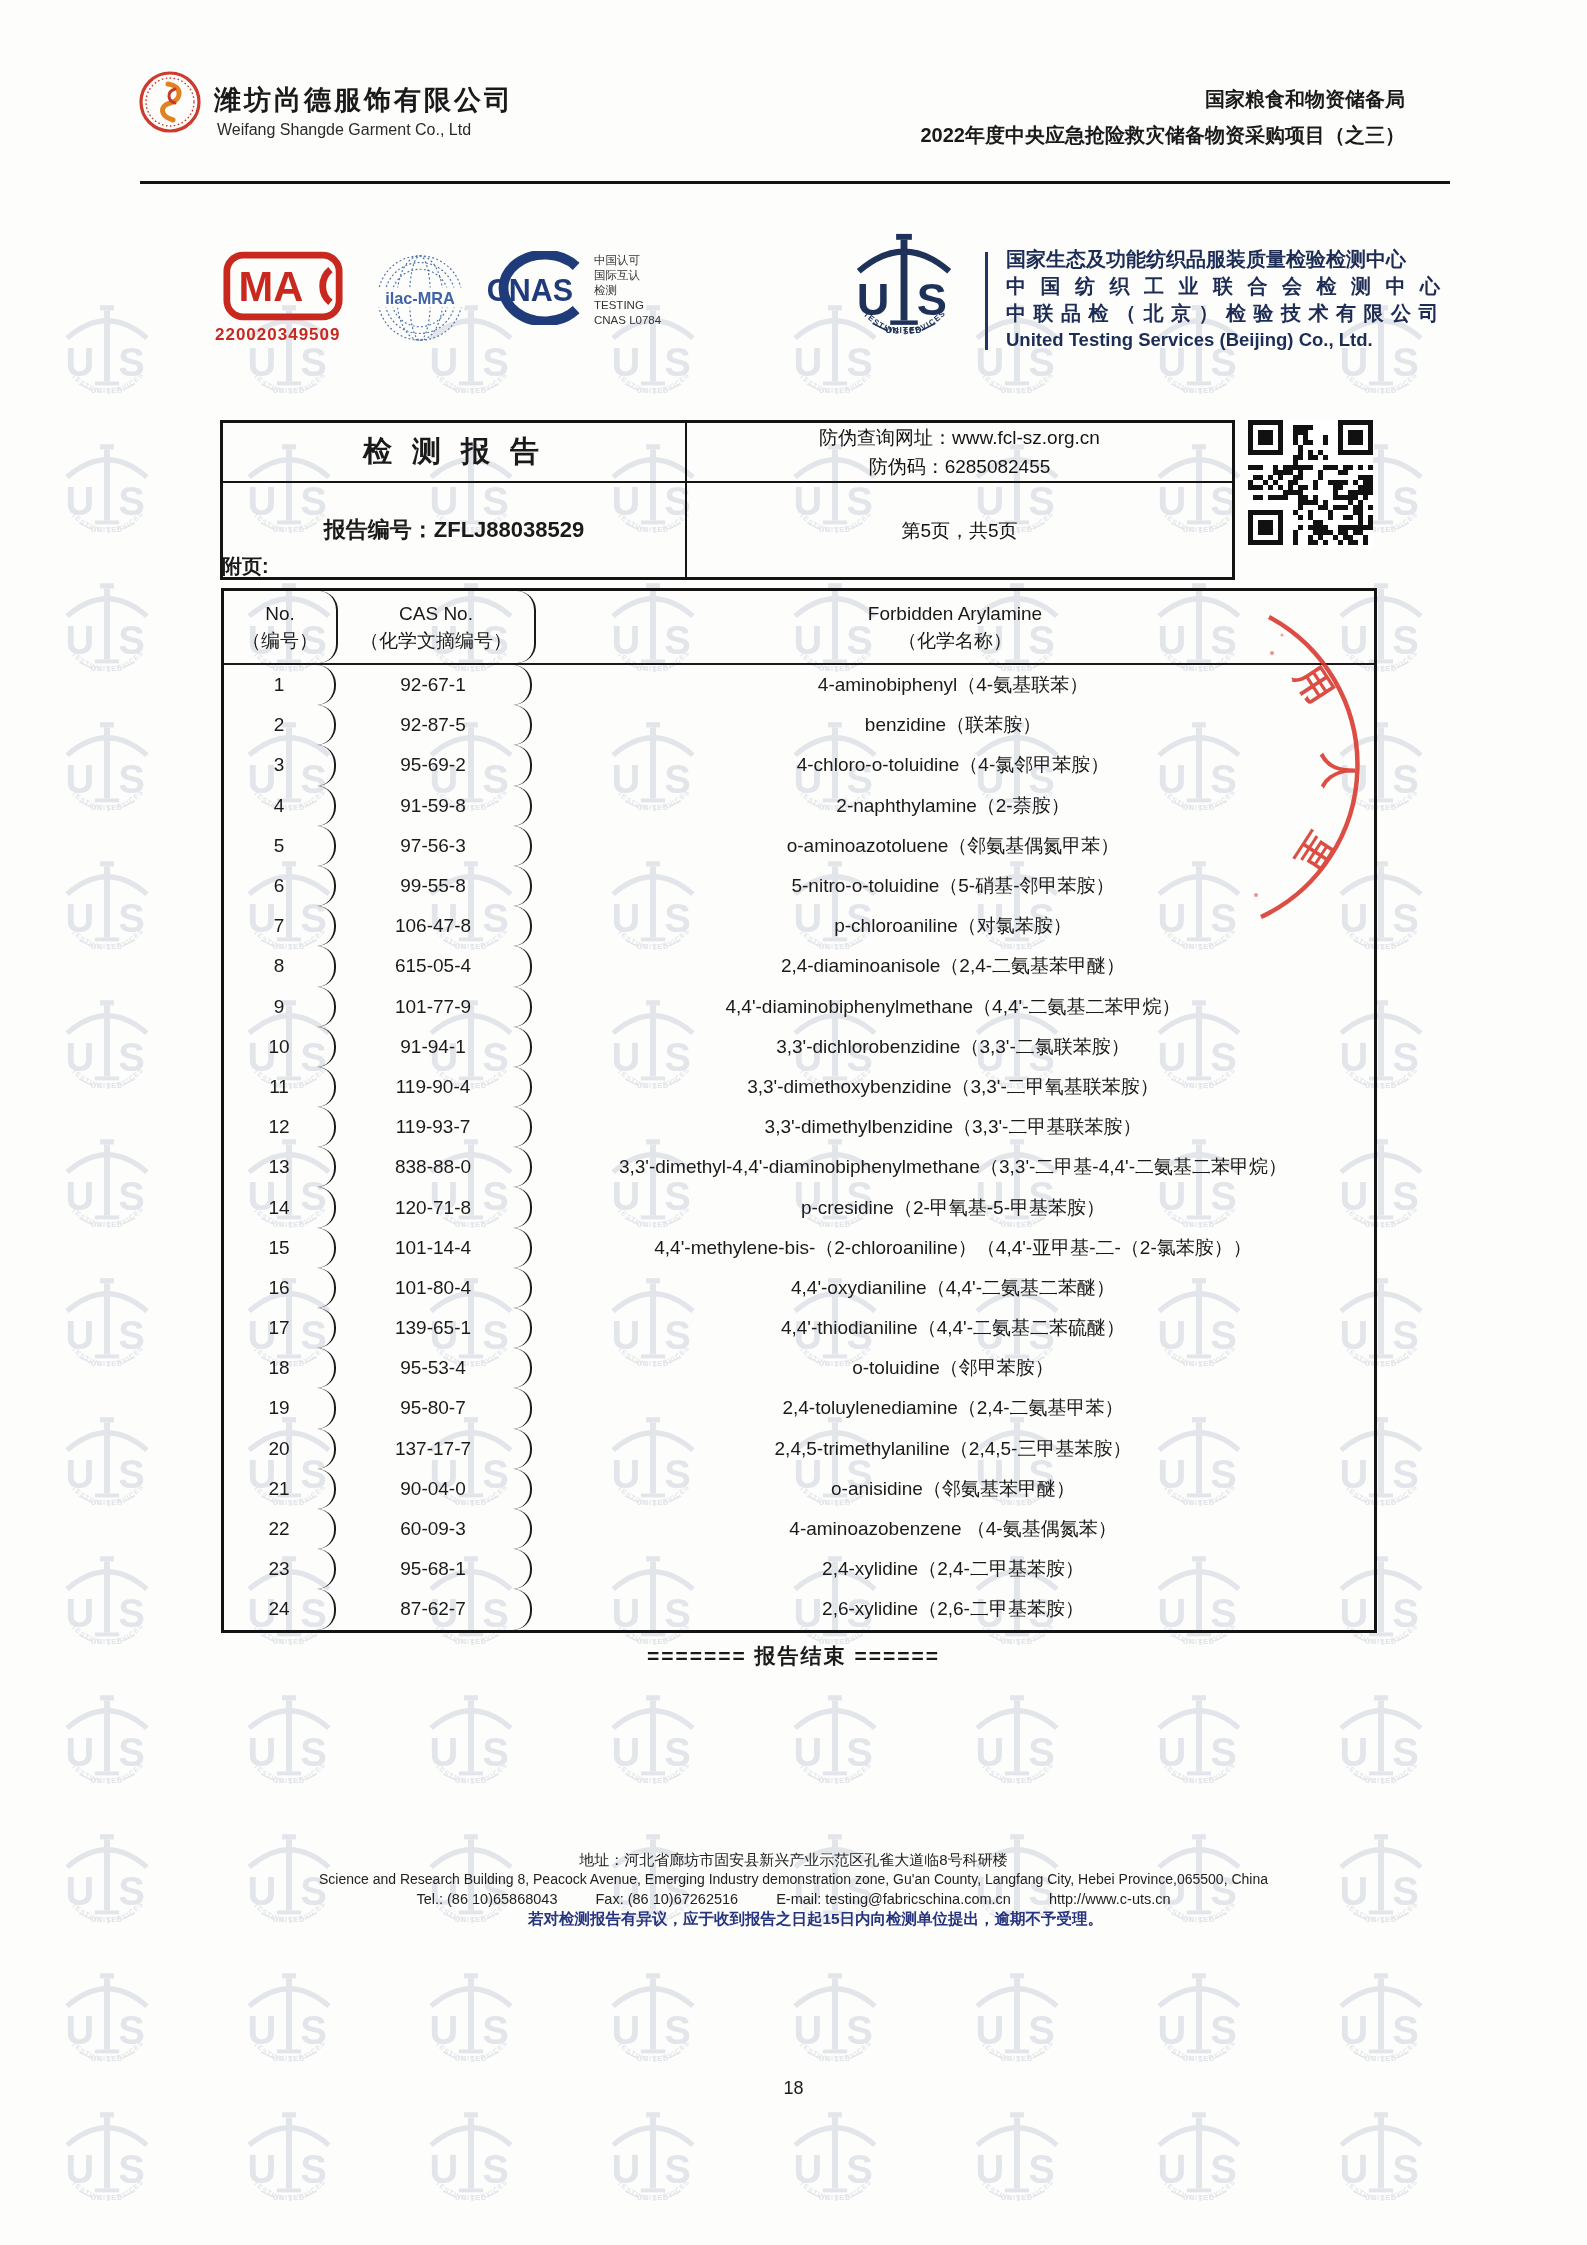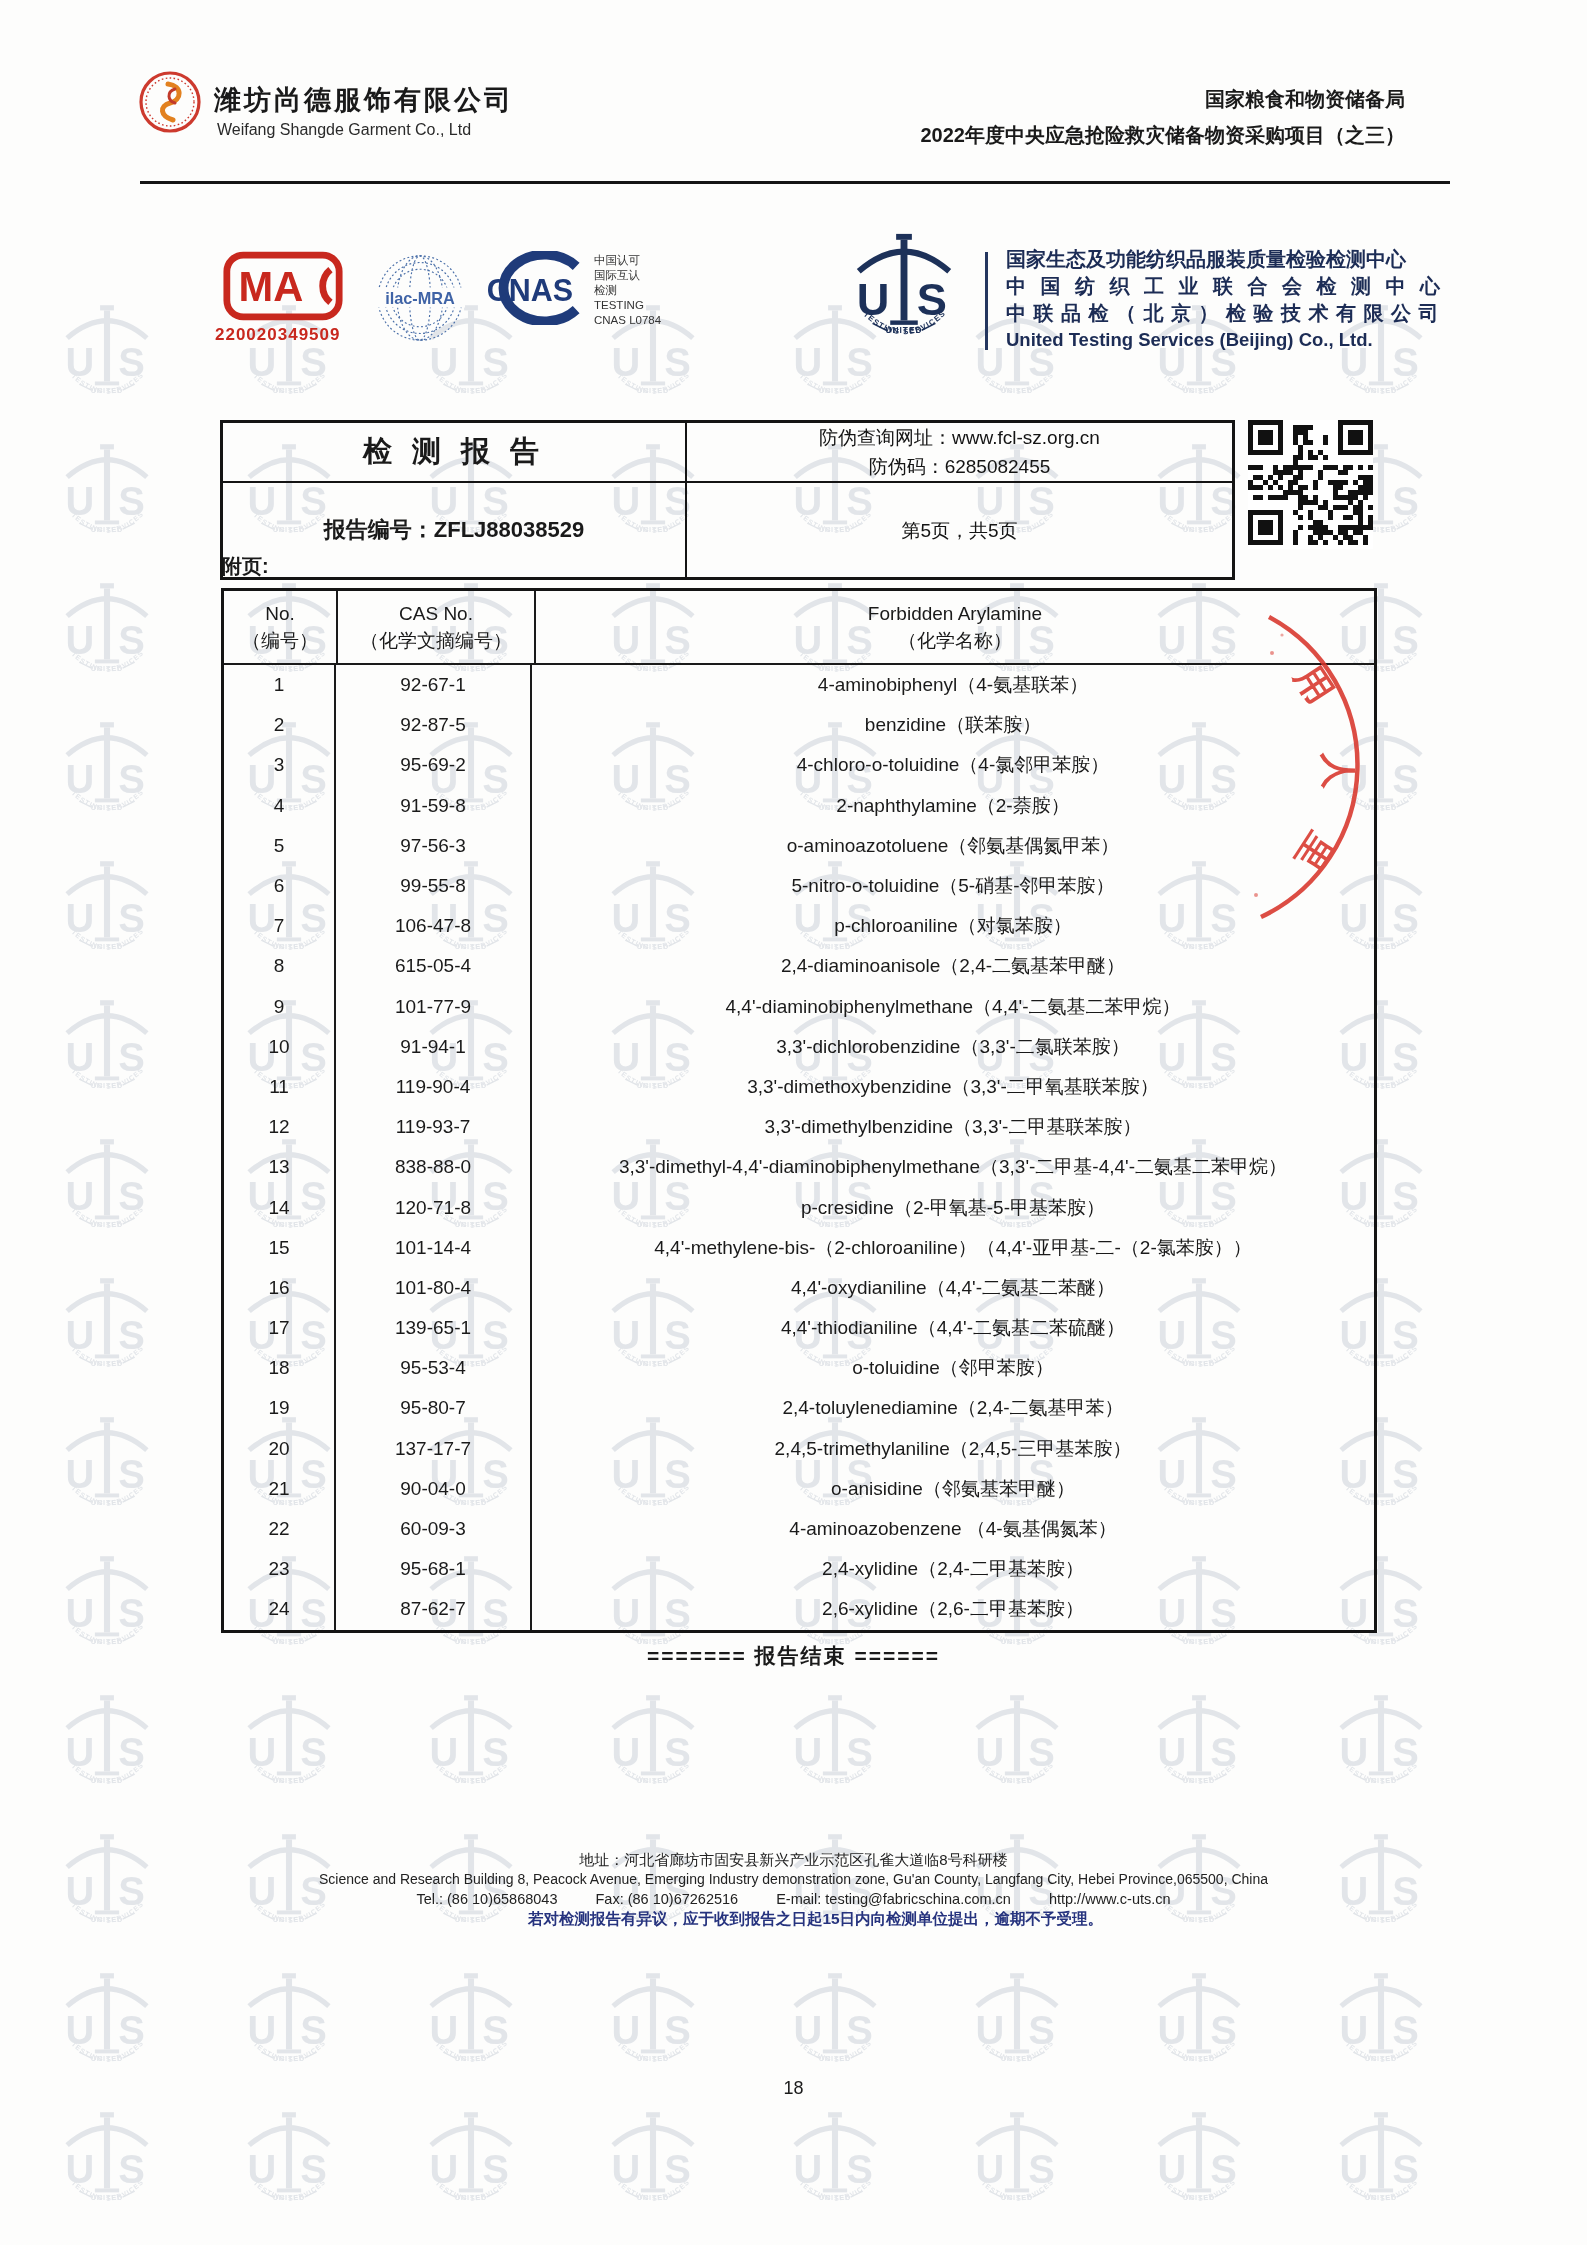--- a/index.html
+++ b/index.html
@@ -15,21 +15,21 @@
   .cell-tl{border-right:2.5px solid #141414;border-bottom:2.5px solid #141414;}
   .cell-tr{border-bottom:2.5px solid #141414;flex-direction:column;}
   .cell-bl{border-right:2.5px solid #141414;}
   .rtitle{font-size:29px;font-weight:bold;letter-spacing:6px;}
   .rno{font-size:22px;font-weight:bold;}
   .rline{font-size:19px;line-height:29px;color:#141414;}
   
   .tbl{border:3.5px solid #141414;box-sizing:border-box;background:transparent;}
   .thead{display:flex;height:72px;border-bottom:2.5px solid #1a1a1a;}
   .c1{width:112px;}.c2{width:196px;}.c3{flex:1;}
-  .vb{border-right:2px solid #1a1a1a;}
+  .vb{border-right:2px solid #1a1a1a;border-radius:19px;}
   .hcol{display:flex;flex-direction:column;justify-content:center;text-align:center;font-size:19px;line-height:27px;}
   .trow{display:flex;height:40.2px;font-size:19px;}
   .trow .cell{display:flex;align-items:center;justify-content:center;box-sizing:border-box;}
   .org1{font-size:20px;font-weight:bold;line-height:27px;white-space:nowrap;}
   .org2{font-size:20px;font-weight:bold;line-height:27px;letter-spacing:14.5px;white-space:nowrap;}
   .org3{font-size:20px;font-weight:bold;line-height:27px;letter-spacing:7.5px;white-space:nowrap;}
   .org4{font-size:18.5px;font-weight:bold;line-height:26px;white-space:nowrap;}
   .cnaslines div{font-size:11.5px;line-height:15px;color:#333;}
   .ftline{left:0;width:1587px;text-align:center;}
   .telrow{left:0;width:1587px;display:flex;justify-content:center;gap:38px;font-size:14.5px;color:#222;}

